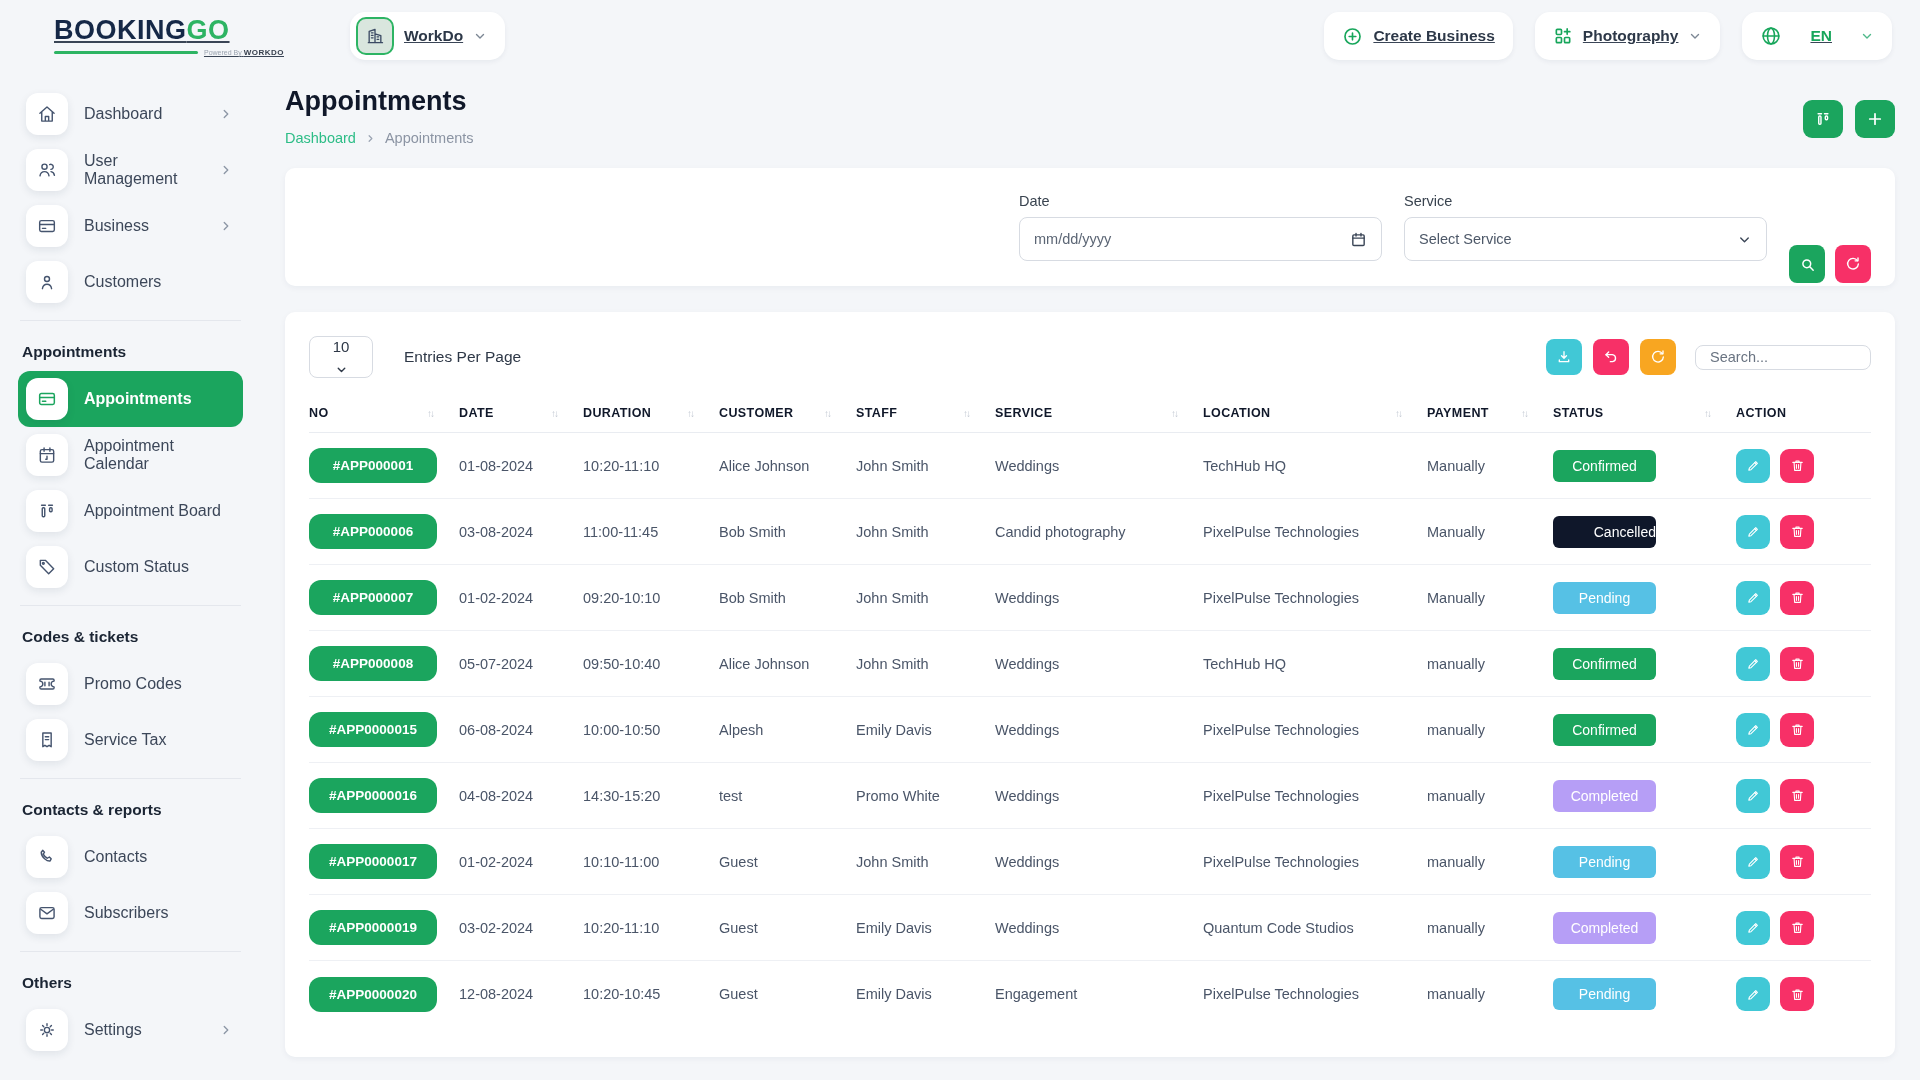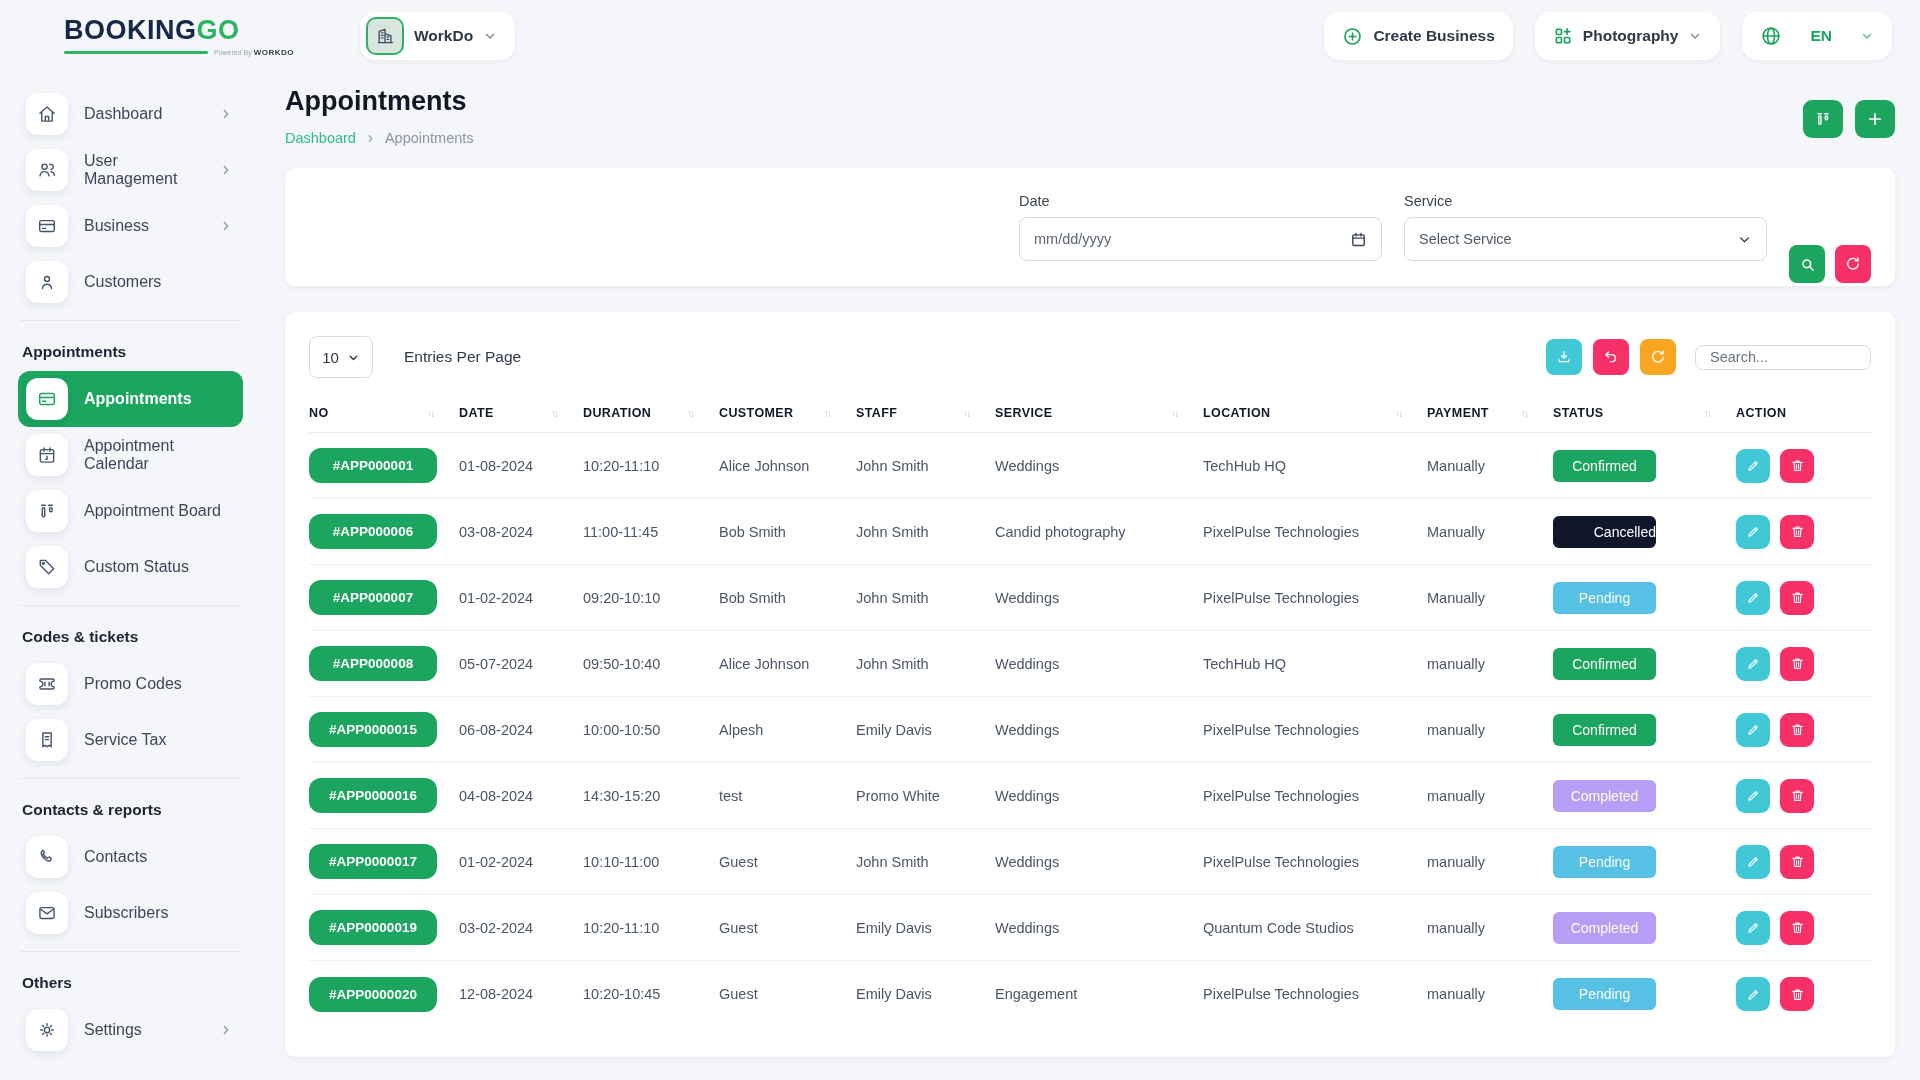--- a/index.html
+++ b/index.html
@@ -4,21 +4,21 @@
 <style>
   * { margin:0; padding:0; box-sizing:border-box; }
   html,body { width:1920px; height:1080px; overflow:hidden; }
   body {
     font-family:"Liberation Sans","DejaVu Sans",sans-serif;
     background:#f4f6f9; color:#3a4556; position:relative;
   }
   svg { display:block; }
 
   
-  .topbar { position:absolute; top:0; left:18px; right:0; height:72px; display:flex; align-items:center; padding:0 28px 0 46px; }
+  .topbar { position:absolute; top:0; left:8px; right:0; height:72px; display:flex; align-items:center; padding:0 28px 0 46px;text-decoration:underline; }
   .logo { width:230px; }
   .logo-word { font-size:27px; font-weight:800; letter-spacing:.5px; }
   .logo-primary { color:#152847; }
   .logo-accent { color:#2db463; }
   .logo-sub { display:flex; align-items:center; gap:6px; margin-top:2px; }
   .logo-bar { height:3px; background:#2db463; border-radius:2px; flex:1; }
   .logo-powered { font-size:7px; color:#9aa3af; white-space:nowrap; }
   .logo-powered b { color:#38414f; font-size:8px; letter-spacing:.5px; }
   .pill { background:#fff; border-radius:15px; height:48px; display:flex; align-items:center; gap:10px; padding:0 18px; box-shadow:0 2px 5px rgba(20,35,70,.06); font-size:15.5px; color:#2d3848; font-weight:600; }
   .workspace-pill { margin-left:66px; padding-left:6px; }
@@ -59,21 +59,21 @@
   .fake-input .grow { flex:1; }
   .placeholder { color:#5c6675; }
   .filter-btns { display:flex; gap:10px; align-self:flex-end; margin-bottom:3px; }
   .mini-btn { width:36px; height:38px; border:none; border-radius:8px; display:flex; align-items:center; justify-content:center; cursor:pointer; }
   .mini-btn.green { background:#1ba55e; }
   .mini-btn.pink { background:#f73067; }
 
   
   .table-card { margin-top:26px; padding:24px 24px 0; min-height:745px; }
   .controls { display:flex; align-items:center; }
-  .entries-select { width:64px; height:42px; border:1px solid #d7dbe2; border-radius:8px; display:flex; align-items:center; justify-content:center; gap:8px; font-size:15px; color:#2e3847; cursor:pointer; background:#fff; }
+  .entries-select { width:64px; height:42px; border:1px solid #d7dbe2; border-radius:8px; display:flex; align-items:center; justify-content:center; gap:8px; font-size:15px; color:#2e3847; cursor:pointer; background:#fff;flex-direction:column; }
   .entries-label { font-size:15.5px; color:#2e3847; margin-left:31px; }
   .controls-right { margin-left:auto; display:flex; align-items:center; gap:11px; }
   .tool-btn { width:36px; height:36px; border:none; border-radius:8px; display:flex; align-items:center; justify-content:center; cursor:pointer; }
   .tool-btn.teal { background:#41c8d6; }
   .tool-btn.pink { background:#f73067; }
   .tool-btn.orange { background:#f8a621; }
   .search-input { width:176px; height:25px; border:1px solid #d7dbe2; border-radius:8px; padding:0 14px; font-size:14.5px; color:#3a4556; margin-left:8px; outline:none; font-family:inherit; }
   .search-input::placeholder { color:#6a7482; }
 
   .grid-row { display:grid; grid-template-columns:150px 124px 136px 137px 139px 208px 224px 126px 183px 1fr; align-items:center; }

